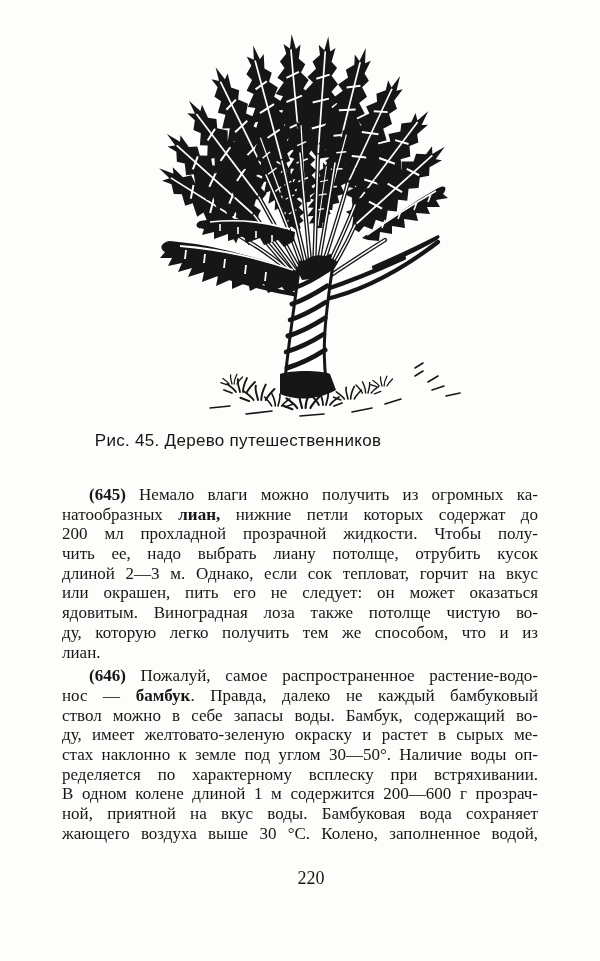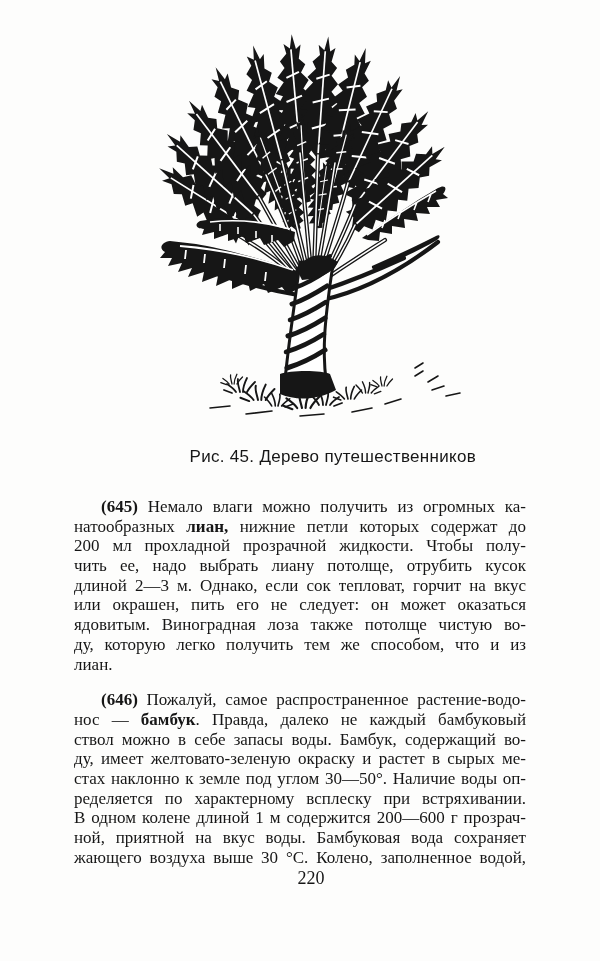--- a/index.html
+++ b/index.html
@@ -6,30 +6,30 @@
   body{
     width:600px;height:961px;
     background:#fdfdfc;
     font-family:"Liberation Serif", serif;
     color:#161616;
     overflow:hidden;
   }
   .page{position:relative;width:600px;height:961px;}
   .figure-wrap{position:absolute;left:0;top:0;width:600px;height:428px;}
   .caption{
-    position:absolute;left:0;top:447px;width:476px;
-    text-align:right;
+    position:absolute;left:0;top:431px;width:476px;
+    text-align:center;
     font-family:"Liberation Sans", sans-serif;
     font-size:17px;letter-spacing:.3px;
   }
   .text-block{
     position:absolute;left:58px;top:481px;width:484px;
     font-size:17px;line-height:19.7px;
   }
-  .para{margin:16px;}
+  .para{margin:4px;}
   .para .line{
     text-align:justify;
     text-align-last:justify;
     height:19.7px;overflow:visible;white-space:nowrap;
   }
   .para .line.first{text-indent:27px;}
   .para .line.last{text-align-last:left;}
   .para .line b{font-weight:700;}
   .page-number{
     position:absolute;left:11px;top:868px;width:600px;

